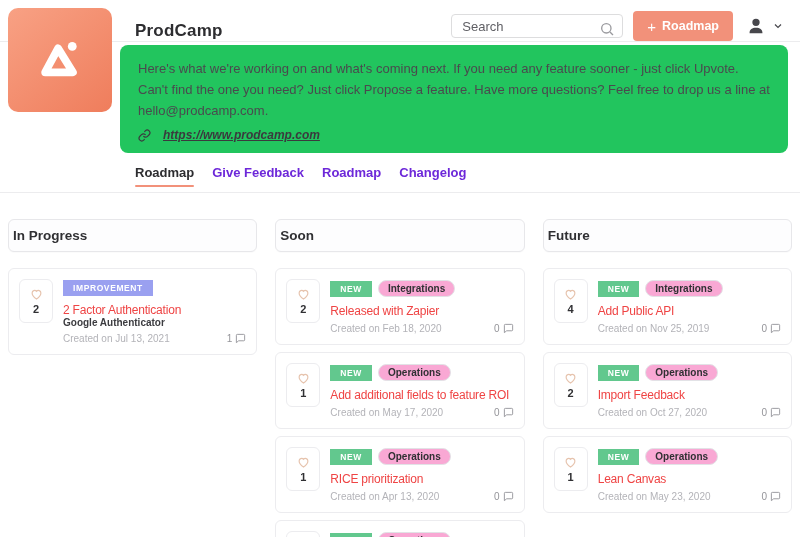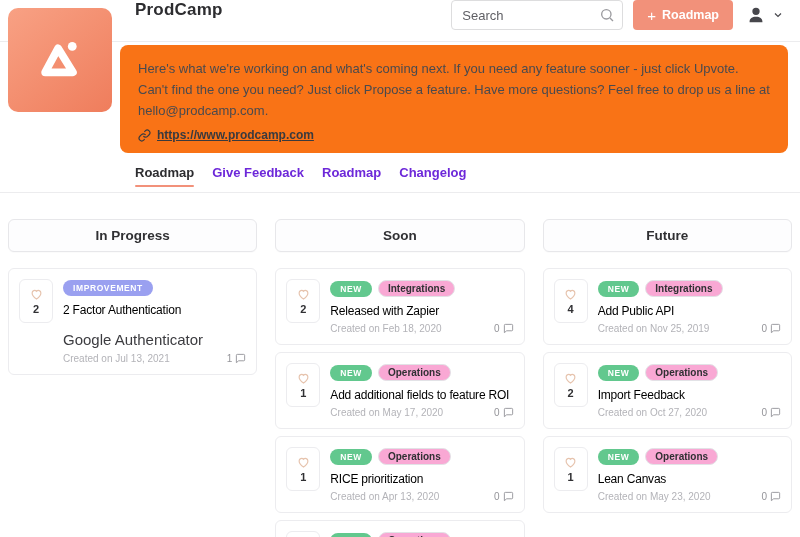--- a/index.html
+++ b/index.html
@@ -17,30 +17,30 @@
   *{box-sizing:border-box;}
   html,body{margin:0;padding:0;}
   body{
     width:800px;height:537px;overflow:hidden;background:#fff;
     font-family:"Liberation Sans",sans-serif;color:var(--txt-dark);
     position:relative;
   }
   
   .topbar{
     height:42px;border-bottom:1px solid var(--line);
-    display:flex;align-items:flex-start;
-    padding:0 14px 10px 135px;
+    display:flex;align-items:flex-end;
+    padding:0 14px 0 135px;
   }
   .app-title{font-size:17px;font-weight:700;letter-spacing:.2px;}
   .topbar-right{margin-left:auto;display:flex;align-items:center;gap:10px;}
   .search-box{
     position:relative;width:172px;
   }
   .search-box input{
-    width:100%;height:30px;border:1px solid #ddddde;border-radius:4px;
+    width:100%;height:24px;border:1px solid #ddddde;border-radius:4px;
     padding:0 30px 0 10px;font-size:13px;color:var(--txt-mid);
     font-family:"Liberation Sans",sans-serif;outline:none;background:#fff;
   }
   .search-box input::placeholder{color:#5f5f64;}
   .search-box svg{position:absolute;right:8px;top:7px;}
   .submit-btn{
     height:30px;border:none;border-radius:4px;background:var(--accent);
     color:#fff;font-size:12.5px;font-weight:700;padding:0 14px;
     display:flex;align-items:center;gap:6px;cursor:pointer;
     font-family:"Liberation Sans",sans-serif;
@@ -48,26 +48,26 @@
   .submit-btn .plus{font-size:15px;font-weight:400;line-height:1;}
   .user-menu{display:flex;align-items:center;gap:5px;cursor:pointer;padding:2px;}
   
   .logo{
     position:absolute;left:8px;top:8px;width:104px;height:104px;border-radius:10px;
     background:linear-gradient(140deg,var(--logo-a) 0%,var(--logo-b) 100%);
     display:flex;align-items:center;justify-content:center;z-index:3;
   }
   
   .intro{
-    margin:3px 12px 0 120px;background:#f97316;border-radius:8px;
+    margin:3px 12px 0 120px;background:#22c55e;border-radius:8px;
     padding:13px 18px 11px 18px;min-height:76px;
   }
   .intro-text{font-size:13px;line-height:1.62;color:var(--txt-mid);max-width:655px;}
   .intro-link{
-    margin-top:7px;display:flex;align-items:center;gap:6px;
+    margin-top:7px;display:flex;align-items:center;gap:12px;font-style:italic;
   }
   .intro-link a{
     font-size:12px;font-weight:700;color:#3a3a3e;text-decoration:underline;
   }
   
   .tabs-bar{
     margin-top:12px;padding:0 0 12px 135px;border-bottom:1px solid var(--line);
     display:flex;gap:18px;
   }
   .tab{
@@ -79,53 +79,53 @@
     background:var(--accent);border-radius:2px;
   }
   
   .board{
     padding:26px 8px 14px 8px;
     display:grid;grid-template-columns:repeat(3,1fr);gap:18px;
     align-items:start;
   }
   .col-header{
     border:1px solid #e7e7ea;border-radius:6px;background:#fdfdfe;
-    text-align:center;font-size:13.5px;font-weight:700;color:#303033;
+    text-align:left;font-size:13.5px;font-weight:700;color:#303033;
     padding:8px 4px;margin-bottom:16px;
     box-shadow:0 1px 1px rgba(0,0,0,0.02);
   }
   .card{
     border:1px solid #ececef;border-radius:6px;background:#fff;
     padding:10px;margin-bottom:7px;display:flex;align-items:flex-start;
     cursor:pointer;
   }
   .vote-box{
     width:34px;min-height:44px;border:1px solid #ececef;border-radius:6px;
     display:flex;flex-direction:column;align-items:center;justify-content:center;
     gap:2px;padding:4px 0;flex:none;cursor:pointer;background:#fff;
   }
   .vote-count{font-size:11px;font-weight:700;color:#303033;}
   .card-body{flex:1;margin-left:10px;min-width:0;}
   .badge-row{display:flex;align-items:center;gap:6px;margin-top:1px;}
   .badge{
-    border-radius:8px;padding:3px 10px;font-size:8.5px;font-weight:700;
+    border-radius:0;padding:3px 10px;font-size:8.5px;font-weight:700;
     letter-spacing:.6px;color:#fff;text-transform:uppercase;
   }
   .badge-new{background:var(--badge-new);}
   .badge-improvement{background:var(--badge-improvement);}
   .tag{
     border:1px solid #e2e2e6;border-radius:10px;padding:2px 9px;
     font-size:10px;font-weight:700;color:#303033;background:#f9a8d4;
   }
   .card-title{
-    font-size:12px;font-weight:500;color:#000000;margin-top:7px;
+    font-size:12px;font-weight:500;color:#ef4444;margin-top:7px;
     letter-spacing:-0.2px;white-space:nowrap;
   }
   .card-subtitle{
-    font-size:15px;font-weight:400;color:#3c3c40;margin-top:14px;
+    font-size:10px;font-weight:700;color:#3c3c40;margin-top:0;
   }
   .card-footer{
     display:flex;align-items:center;justify-content:space-between;margin-top:5px;
   }
   .created{font-size:10px;color:var(--txt-light);}
   .comments{display:flex;align-items:center;gap:3px;font-size:10px;color:#949499;}
   svg{display:block;}
 </style>
 </head>
 <body>

